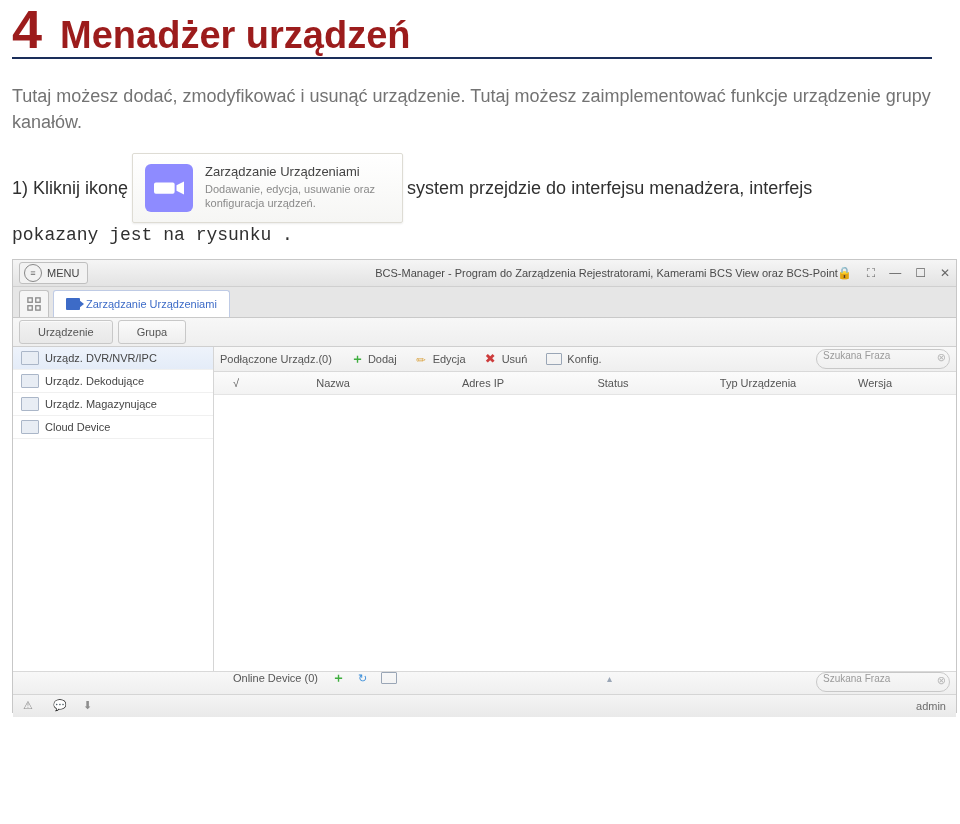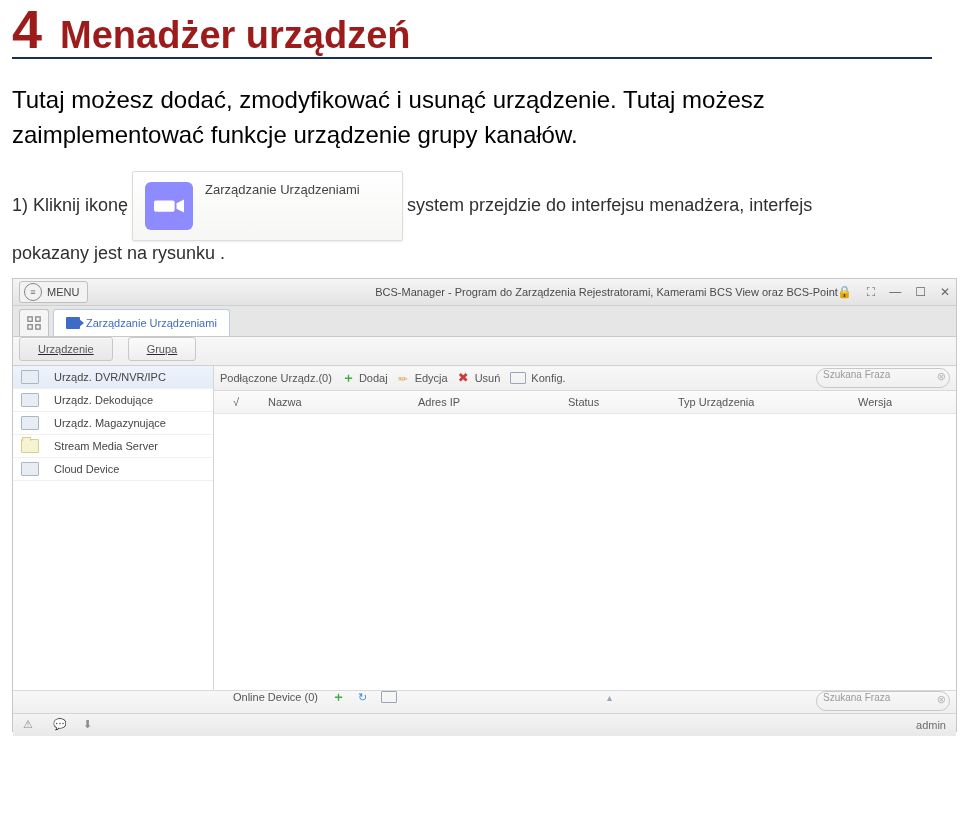--- a/index.html
+++ b/index.html
@@ -22,22 +22,22 @@
       font-size:54px; font-weight:700;
       color:#9c1c1c; line-height:1;
       margin-right:18px;
     }
     .chapter-title{
       font-size:38px; font-weight:700;
       color:#9c1c1c;
     }
     .intro-text{
       margin-top:24px;
-      font-size:24px;
-      color:#000000;
+      font-size:18px;
+      color:#737373;
       line-height:1.45;
     }
     .step-line{
       margin-top:6px;
       font-size:18px;
       color:#303030;
       display:flex; align-items:center; flex-wrap:wrap;
       gap:4px;
     }
     .step-block{ display:block; margin-top:18px; }
@@ -115,22 +115,22 @@
       background:#ffffff; border-radius:3px 3px 0 0;
       display:flex; align-items:center; gap:6px;
       font-size:11px; color:#3d6bc7;
     }
     .tab .cam{width:14px;height:12px;background:#3d6bc7;border-radius:1px;position:relative;}
     .tab .cam::after{content:"";position:absolute;right:-4px;top:2px;width:0;height:0;border-top:4px solid transparent;border-bottom:4px solid transparent;border-left:5px solid #3d6bc7;}
     .subtabs{
       height:28px;
       background:linear-gradient(#f7f7f7,#efefef);
       border-bottom:1px solid #cfcfcf;
-      display:flex; 
-      padding-left:6px; gap:10px;text-decoration:underline;
+      display:flex; align-items:center;
+      padding-left:6px; gap:0;
     }
     .subtab{
       height:22px; padding:0 18px;
       border:1px solid #c8c8c8;
       background:linear-gradient(#fbfbfb,#eeeeee);
       font-size:11px; color:#555;
       display:flex;align-items:center;
       border-radius:3px;
       margin-right:5px;
     }
@@ -143,21 +143,21 @@
     .app-body{
       display:flex; height:calc(100% - 26px - 30px - 28px - 22px - 22px);
       background:#ffffff;
     }
     .sidebar{
       width:200px; border-right:1px solid #d5d5d5;
       background:#ffffff;
     }
     .side-item{
       height:22px; display:flex; align-items:center;
-      padding:0 8px; gap:15px;
+      padding:0 8px; gap:6px;
       font-size:11px; color:#444;
       border-bottom:1px solid #f0f0f0;
     }
     .side-item.sel{
       background:linear-gradient(#eef3fb,#e4ecf8);
     }
     .dvr-icon,.folder-icon{
       width:16px;height:12px;
       border:1px solid #aab6c8;
       background:#e8edf4;
@@ -174,21 +174,21 @@
     }
     .main{
       flex:1; display:flex; flex-direction:column;
       min-width:0;
     }
     .toolbar{
       height:24px;
       background:linear-gradient(#f8f8f8,#efefef);
       border-bottom:1px solid #d9d9d9;
       display:flex; align-items:center;
-      padding:0 6px; gap:10px;
+      padding:0 6px; gap:19px;
       font-size:11px; color:#555;
     }
     .t-btn{ display:inline-flex; align-items:center; gap:5px; cursor:pointer;}
     .ico{width:12px;height:12px;display:inline-block;}
     .ico-plus{color:#3fae3f;font-weight:700;font-size:13px;line-height:12px;}
     .ico-pencil{transform:rotate(-45deg);display:inline-block;color:#d9a03a;}
     .ico-del{color:#cd3c3c;font-size:13px;line-height:12px;}
     .ico-cfg{width:14px;height:10px;border:1px solid #9aa6b6;border-radius:1px;display:inline-block;}
     .spacer{flex:1;}
     .search{
@@ -202,21 +202,21 @@
       position:absolute; right:3px; top:1px;
       font-size:11px; color:#b7b7b7;
     }
     .thead{
       height:22px;
       background:linear-gradient(#fbfbfb,#f3f3f3);
       border-bottom:1px solid #e4e4e4;
       display:flex; align-items:center;
       font-size:11px; color:#555;
     }
-    .th{ padding:0 10px; }
+    .th{ padding:0 10px;text-align:center; }
     .th.chk{width:24px;text-align:center;}
     .th.name{width:130px;}
     .th.ip{width:130px;}
     .th.st{width:90px;}
     .th.type{width:160px;}
     .th.ver{width:auto;}
     .canvas{ flex:1; background:#ffffff;}
     
     .toolbar2{
       height:22px;
@@ -255,25 +255,26 @@
     <div class="step-line">
       <span>1) Kliknij ikonę</span>
       <span class="tile">
         <span class="t-icon">
           <svg viewBox="0 0 32 24">
               <path d="M2 6h18a2 2 0 0 1 2 2v8a2 2 0 0 1-2 2H2a2 2 0 0 1-2-2V8a2 2 0 0 1 2-2zm22 3 8-4v14l-8-4z"></path>
             </svg>
         </span>
         <span>
           <div class="t-title">Zarządzanie Urządzeniami</div>
+          <div class="t-sub">Dodawanie, edycja, usuwanie oraz konfiguracja urządzeń.</div>
         </span>
       </span>
       <span>system przejdzie do interfejsu menadżera, interfejs</span>
     </div>
-    <div class="step-line" style="margin-top:2px;">
+    <div class="step-line" style="margin-top:2px;font-family:Liberation Mono, monospace;">
       <span>pokazany jest na rysunku .</span>
     </div>
   </div>
 
   <div class="app-frame">
 
     <div class="app-titlebar">
       <span class="menu-btn">
         <span class="dot">≡</span>
         <span>MENU</span>
@@ -314,24 +315,20 @@
           <span class="dvr-icon"></span>
           <span>Urządz. DVR/NVR/IPC</span>
         </div>
         <div class="side-item">
           <span class="dvr-icon"></span>
           <span>Urządz. Dekodujące</span>
         </div>
         <div class="side-item">
           <span class="dvr-icon"></span>
           <span>Urządz. Magazynujące</span>
-        </div>
-        <div class="side-item">
-          <span class="folder-icon"></span>
-          <span>Stream Media Server</span>
         </div>
         <div class="side-item">
           <span class="dvr-icon"></span>
           <span>Cloud Device</span>
         </div>
       </div>
 
       <div class="main">
         <div class="toolbar">
           <span>Podłączone Urządz.(0)</span>

